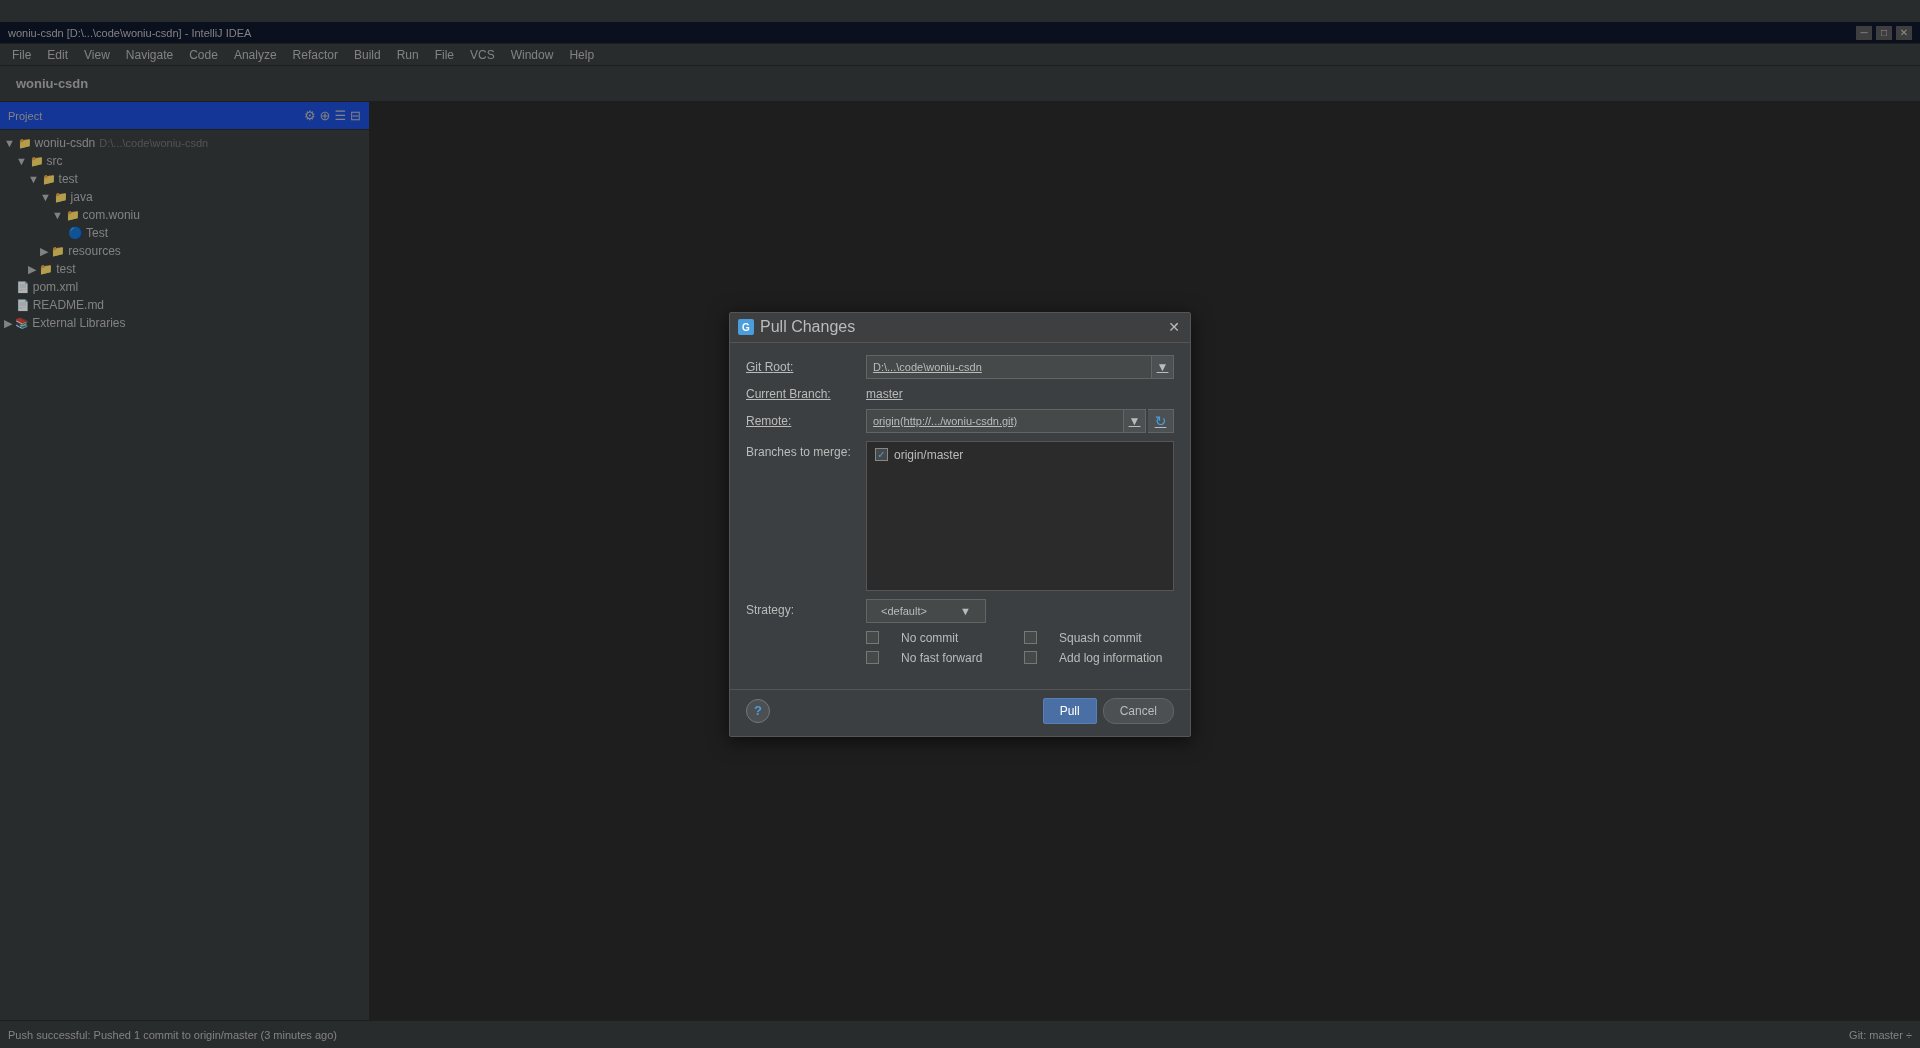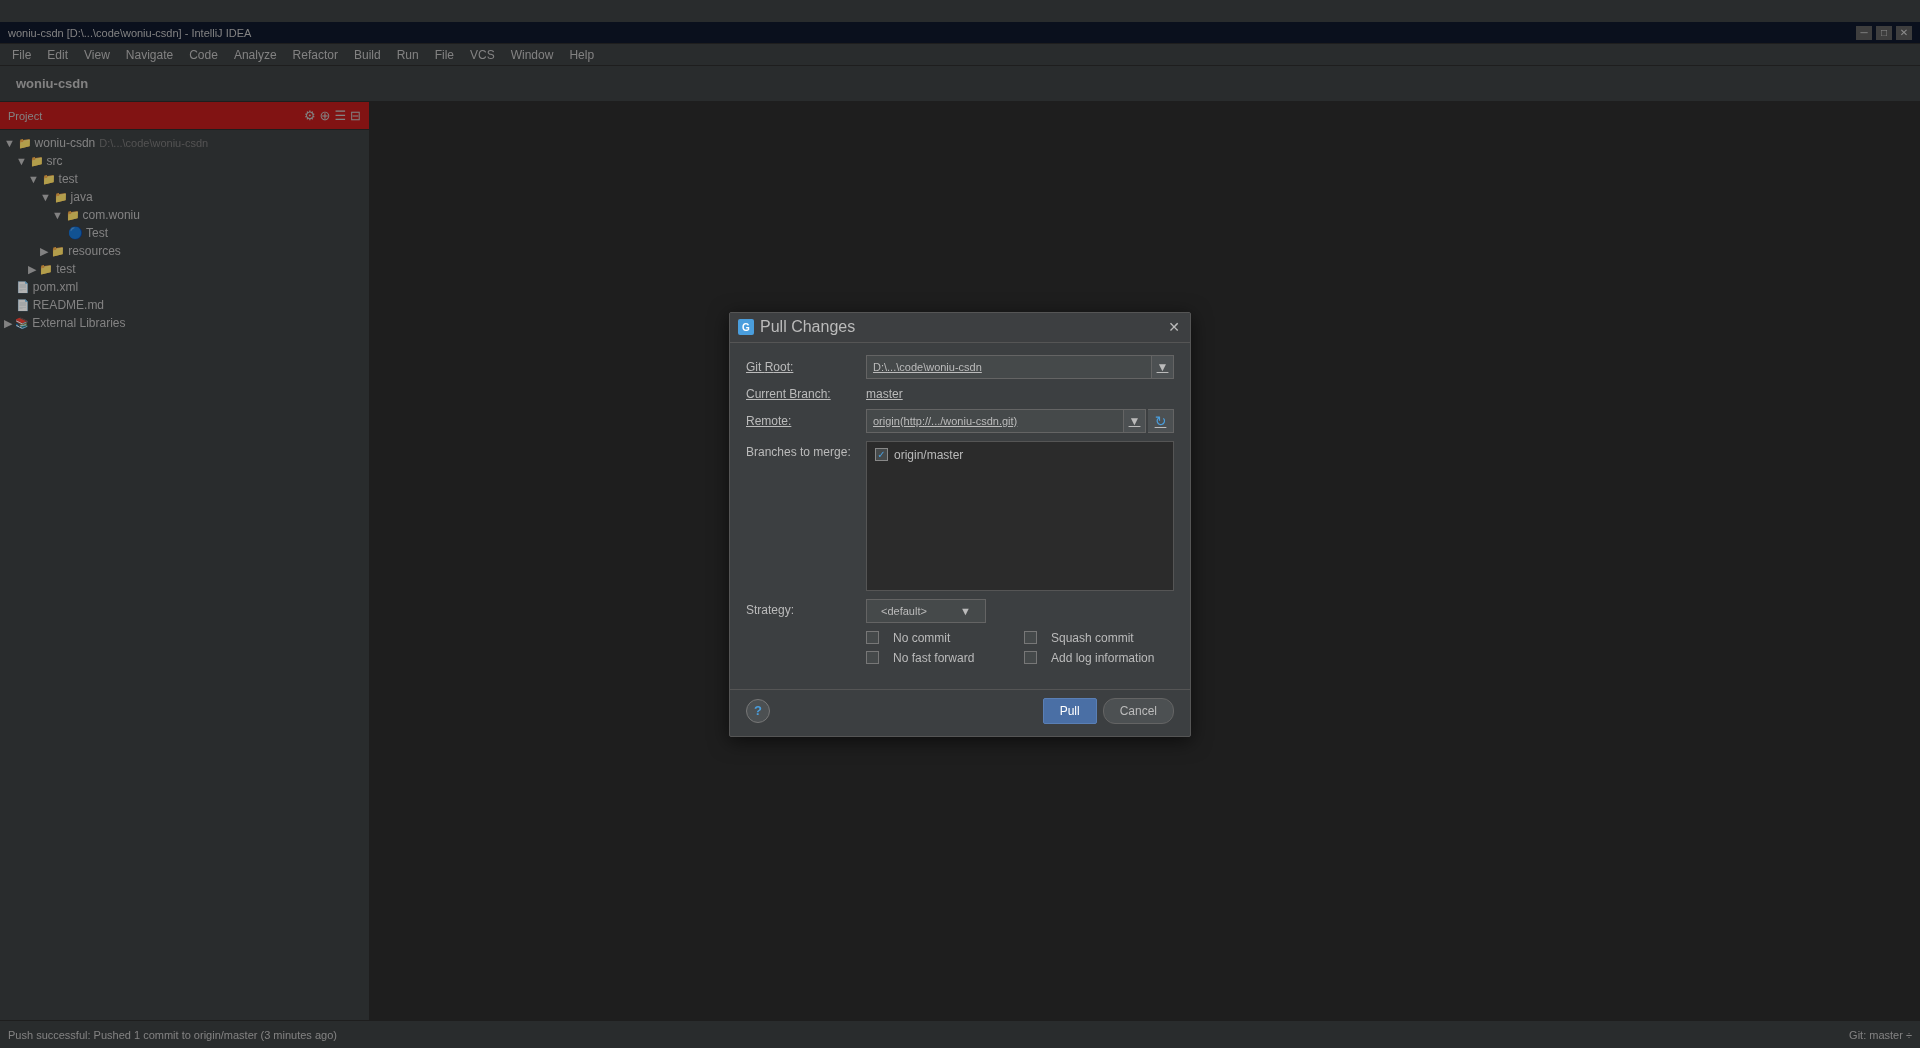--- a/index.html
+++ b/index.html
@@ -87,21 +87,21 @@
 
     
     #sidebar {
       width: 370px;
       background: #3c3f41;
       border-right: 1px solid #2b2b2b;
       overflow: hidden;
     }
     #sidebar-header {
       height: 28px;
-      background: #b91c1c;
+      background: #1d4ed8;
       display: flex;
       align-items: center;
       justify-content: space-between;
       padding: 0 8px;
       border-bottom: 1px solid #2b2b2b;
     }
     #sidebar-title {
       font-size: 11px;
       color: #bbbbbb;
     }
@@ -352,21 +352,21 @@
       justify-content: space-between;
     }
     .options-grid {
       display: grid;
       grid-template-columns: 1fr 1fr;
       gap: 6px 8px;
     }
     .option-item {
       display: flex;
       align-items: center;
-      gap: 14px;
+      gap: 22px;
       font-size: 12px;
       color: #bbbbbb;
       cursor: pointer;
     }
     .checkbox-unchecked {
       width: 13px;
       height: 13px;
       background: #45494a;
       border: 1px solid #777;
       flex-shrink: 0;

